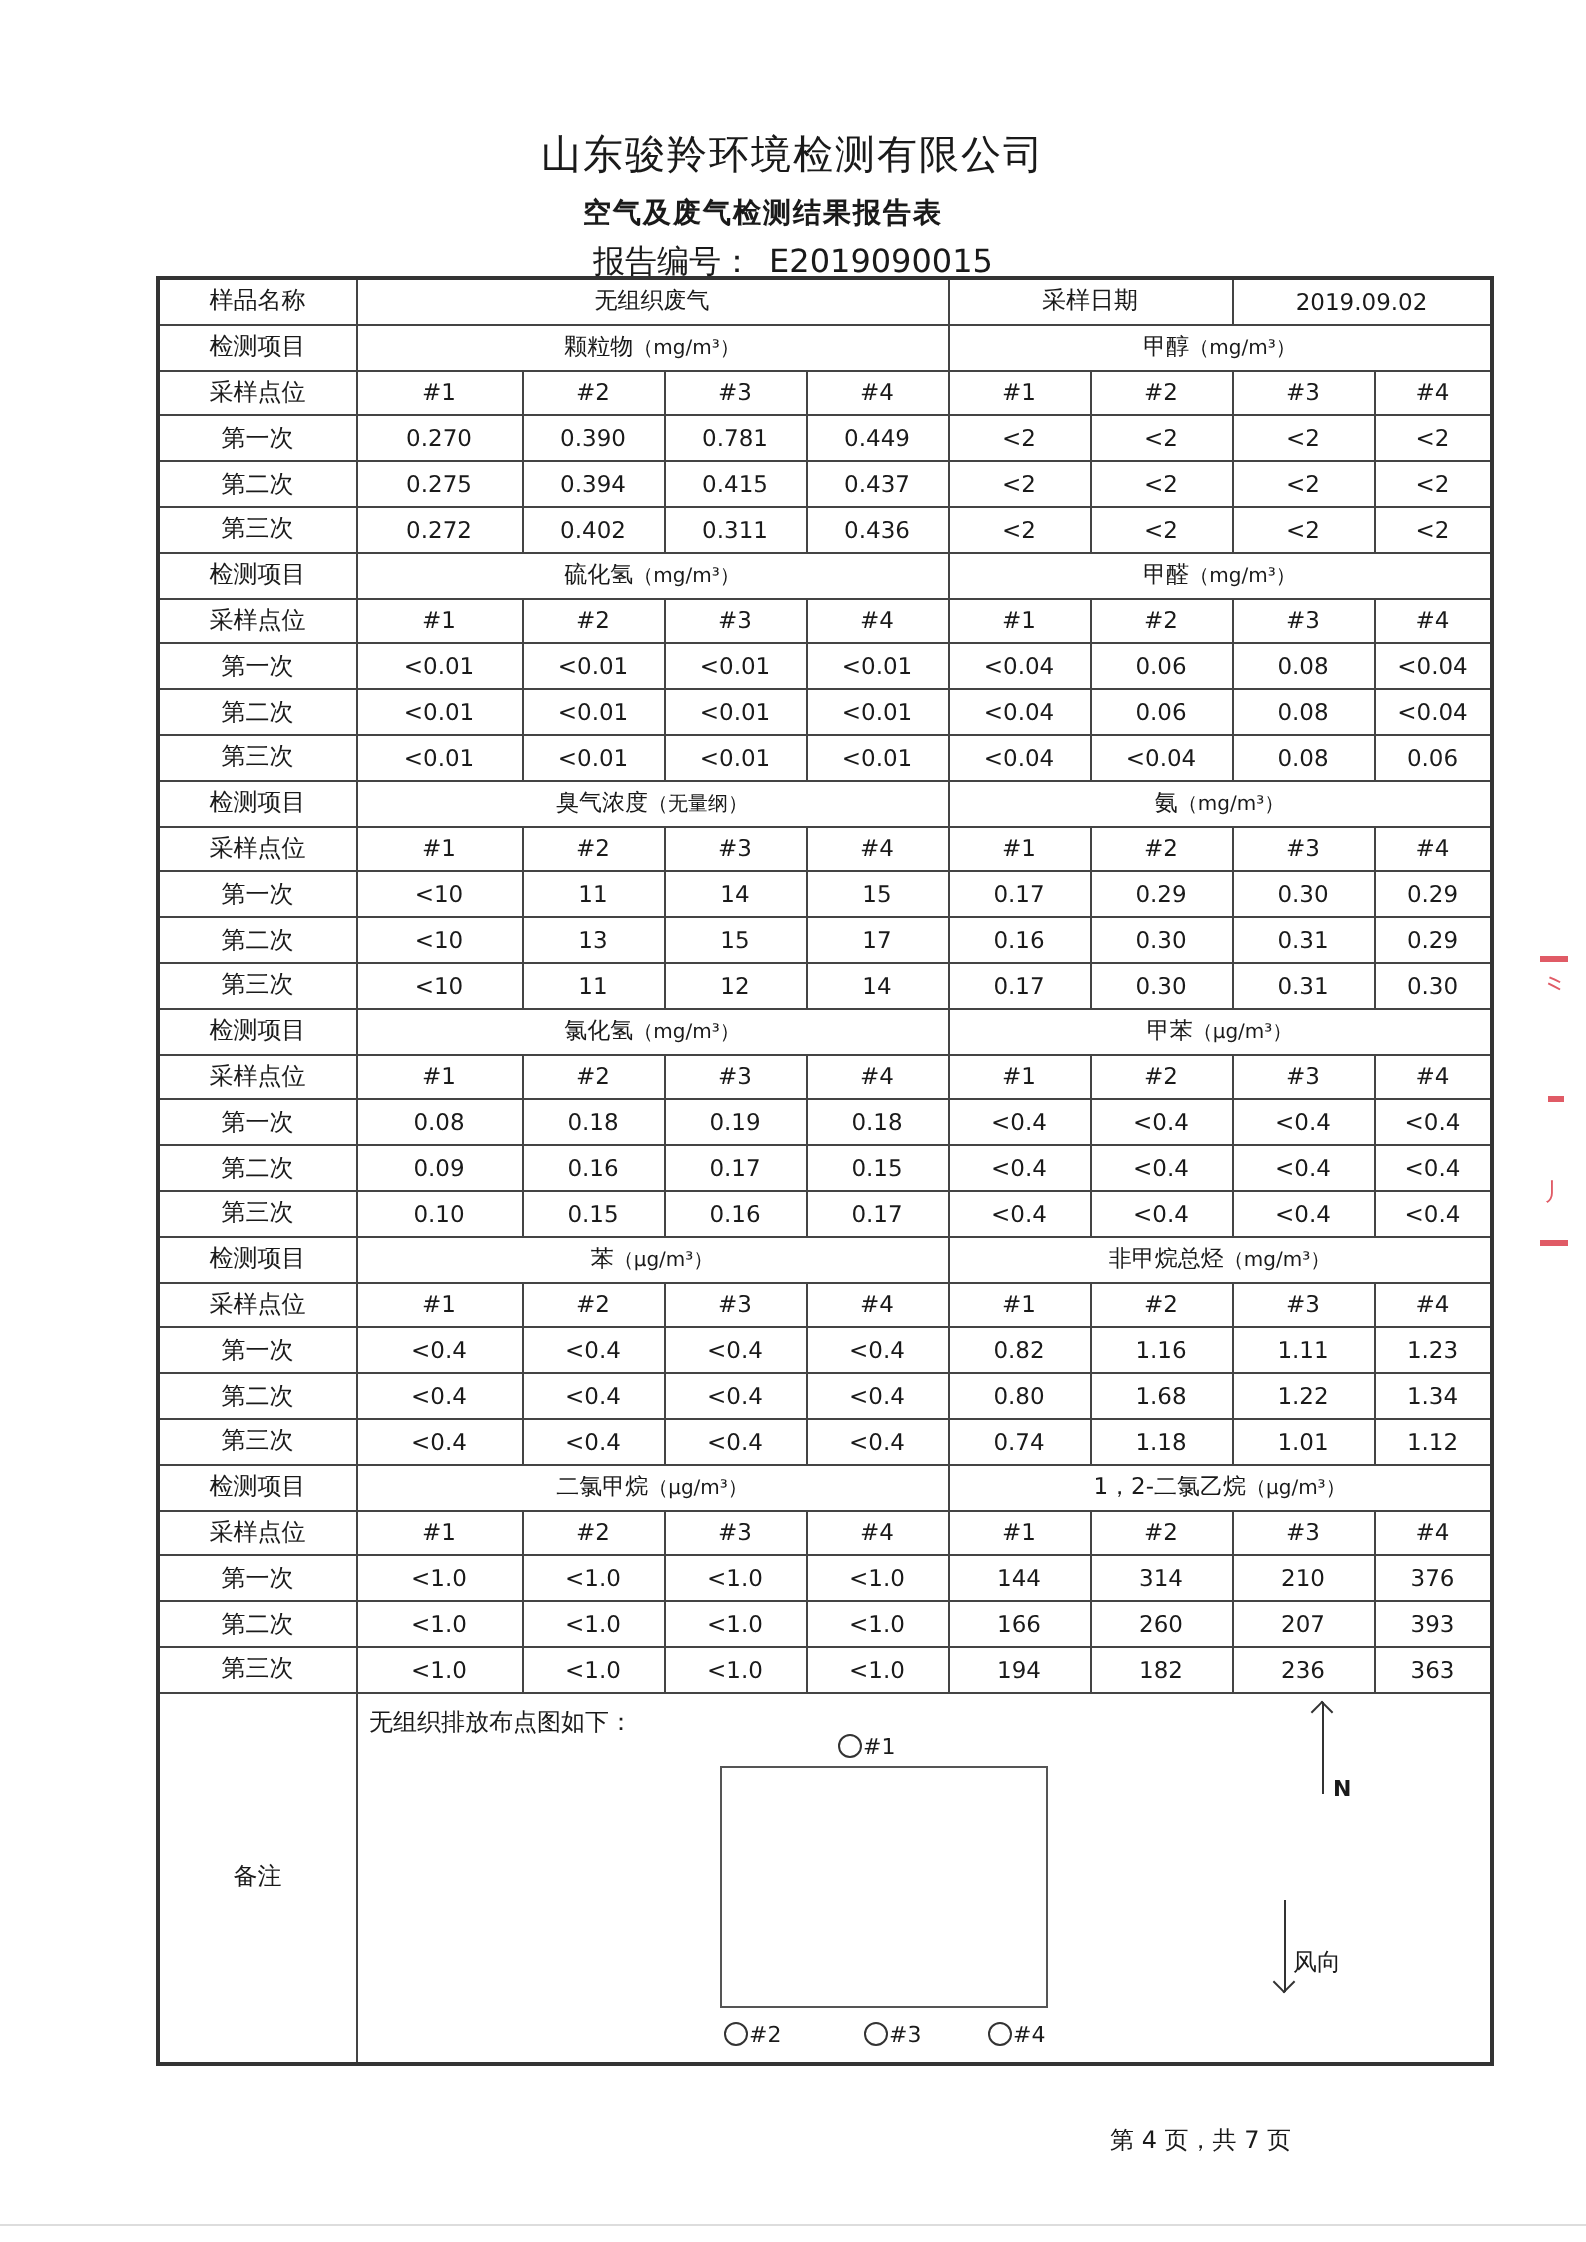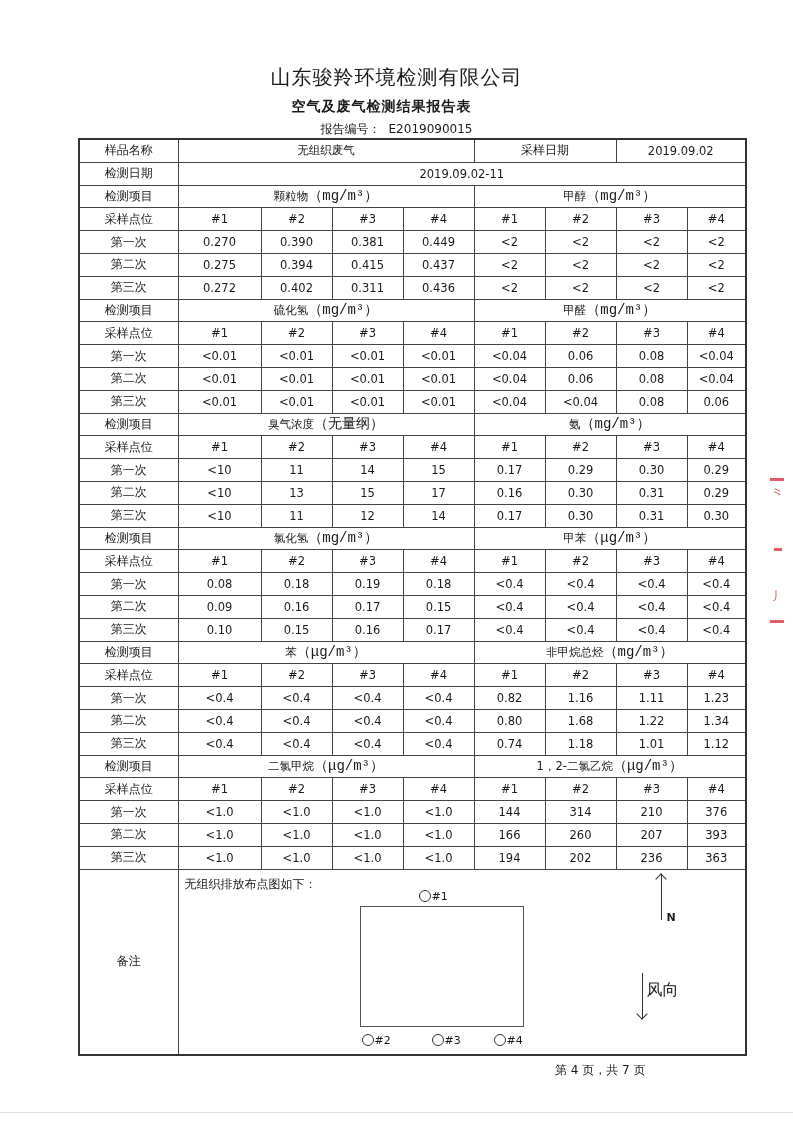--- a/index.html
+++ b/index.html
@@ -2,42 +2,42 @@
 <html><head>
 <meta charset="utf-8">
 <style>
   html, body { margin:0; padding:0; background:#ffffff; }
   body { width:793px; height:1121px; position:relative; overflow:hidden;
          font-family:"DejaVu Sans", "Liberation Sans", sans-serif; color:#1a1a1a; }
   .company { position:absolute; top:64px; left:0; width:793px; text-align:center;
              font-size:20px; font-weight:normal; letter-spacing:1px; }
   .subtitle { position:absolute; top:98px; left:0; width:763px; text-align:center;
               font-size:14px; font-weight:bold; letter-spacing:1px; }
-  .reportno { position:absolute; top:121px; left:0; width:793px; text-align:center; font-size:12px; }
+  .reportno { position:absolute; top:121px; left:0; width:793px; text-align:center; font-size:16px; }
   .reportno .num { margin-left:8px; }
   table.main { position:absolute; top:138px; left:78px; width:667px; border-collapse:collapse;
                border:2px solid #333; table-layout:fixed; }
   table.main td { border:1px solid #444; height:21.8px; padding:0; text-align:center;
                   font-size:11.5px; white-space:nowrap; overflow:hidden; }
   table.main td.lbl { font-size:12px; }
-  .unit { font-size:14px;font-family:Liberation Mono, monospace; }
+  .unit { font-size:10px; }
   td.remark-cell { height:184px; vertical-align:middle; }
   .remark-area { position:relative; width:100%; height:184px; text-align:left; }
   .remark-intro { position:absolute; left:6px; top:6px; font-size:12px; }
   .site-rect { position:absolute; left:181px; top:36px; width:162px; height:119px; border:1.5px solid #555; }
   .pt { position:absolute; font-size:11px; display:flex; align-items:center; }
   .pt .circ { display:inline-block; width:10px; height:10px; border:1.2px solid #333; border-radius:50%; margin-right:1px; }
   .arrow-n { position:absolute; left:482px; top:4px; width:1px; height:46px; background:#333; }
   .arrow-n::before { content:""; position:absolute; left:-4px; top:0; width:7px; height:7px;
                      border-left:1.2px solid #333; border-top:1.2px solid #333; transform:rotate(45deg); transform-origin:center; top:1px; }
   .n-label { position:absolute; left:488px; top:41px; font-size:11px; font-weight:bold; }
   .arrow-w { position:absolute; left:463px; top:103px; width:1px; height:46px; background:#333; }
   .arrow-w::after { content:""; position:absolute; left:-4px; bottom:1px; width:7px; height:7px;
                     border-right:1.2px solid #333; border-bottom:1.2px solid #333; transform:rotate(45deg); }
-  .wind-label { position:absolute; left:468px; top:110px; font-size:16px; }
+  .wind-label { position:absolute; left:468px; top:126px; font-size:12px; }
   .footer { position:absolute; top:1062px; left:555px; font-size:12px;text-align:right; }
   .hr-bottom { position:absolute; top:1112px; left:0; width:793px; height:1px; background:#ddd; }
   .stamp { position:absolute; left:770px; top:470px; width:14px; height:160px; }
   .stamp .bar { position:absolute; left:0; width:14px; height:3px; background:#e05b66; }
   .stamp .mark { position:absolute; left:2px; color:#e05b66; font-size:12px; }
 </style>
 </head>
 <body>
 
 <div class="company">山东骏羚环境检测有限公司</div>
@@ -58,45 +58,41 @@
       <col style="width:71px">
       <col style="width:59px">
   </colgroup>
   <tbody id="tbody">
     <tr>
       <td class="lbl">样品名称</td>
       <td colspan="4">无组织废气</td>
       <td colspan="2" class="lbl">采样日期</td>
       <td colspan="2">2019.09.02</td>
     </tr>
-    <tr>
-      <td class="lbl">检测日期</td>
-      <td colspan="8">2019.09.02-11</td>
-    </tr>
   <tr>
         <td class="lbl">检测项目</td>
         <td colspan="4"><span>颗粒物</span><span class="unit">（mg/m³）</span></td>
         <td colspan="4"><span>甲醇</span><span class="unit">（mg/m³）</span></td>
       </tr>
       <tr>
         <td class="lbl">采样点位</td>
         <td>#1</td>
         <td>#2</td>
         <td>#3</td>
         <td>#4</td>
         <td>#1</td>
         <td>#2</td>
         <td>#3</td>
         <td>#4</td>
       </tr>
       <tr>
         <td class="lbl">第一次</td>
         <td>0.270</td>
         <td>0.390</td>
-        <td>0.381</td>
+        <td>0.781</td>
         <td>0.449</td>
         <td>&lt;2</td>
         <td>&lt;2</td>
         <td>&lt;2</td>
         <td>&lt;2</td>
       </tr>
       <tr>
         <td class="lbl">第二次</td>
         <td>0.275</td>
         <td>0.394</td>
@@ -352,21 +348,21 @@
         <td>207</td>
         <td>393</td>
       </tr>
       <tr>
         <td class="lbl">第三次</td>
         <td>&lt;1.0</td>
         <td>&lt;1.0</td>
         <td>&lt;1.0</td>
         <td>&lt;1.0</td>
         <td>194</td>
-        <td>202</td>
+        <td>182</td>
         <td>236</td>
         <td>363</td>
       </tr>
       <tr>
         <td class="lbl remark-cell">备注</td>
         <td colspan="8" class="remark-cell">
           <div class="remark-area">
             <div class="remark-intro">无组织排放布点图如下：</div>
             <div class="site-rect"></div>
             <div class="pt" style="left:240px; top:20px;">

